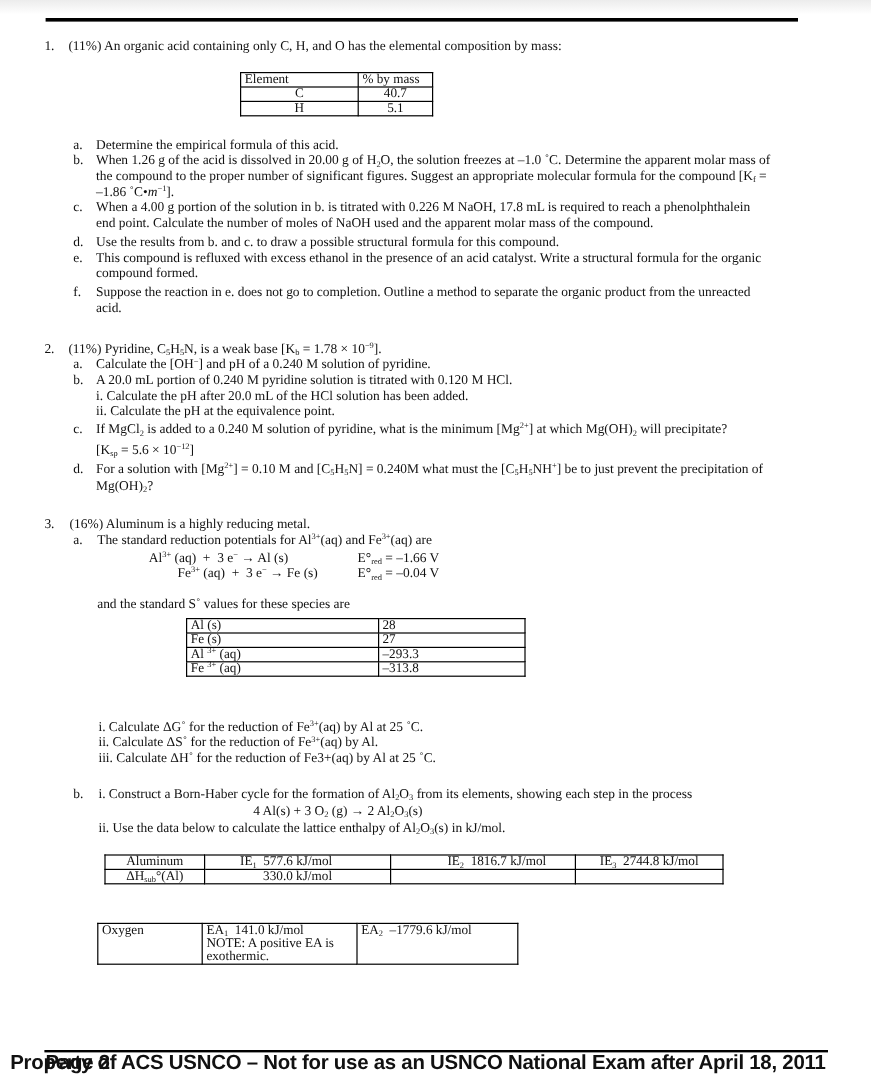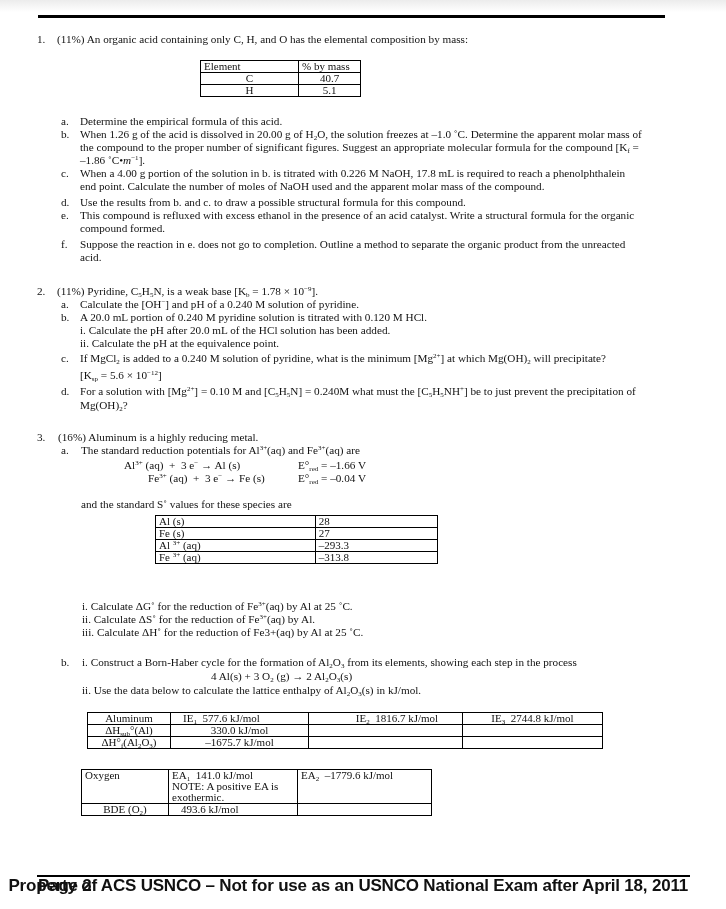--- a/index.html
+++ b/index.html
@@ -150,50 +150,39 @@
 
   <span class="abs" style="left:61px;top:656px;">b.</span>
   <span class="abs" style="left:82px;top:656px;"><span>i.  Construct a Born-Haber cycle for the formation of Al</span><sub>2</sub><span>O</span><sub>3</sub><span> from its elements, showing each step in the process</span></span>
   <span class="abs" style="left:211px;top:670px;"><span>4 Al(s) + 3 O</span><sub>2</sub><span> (g) → 2 Al</span><sub>2</sub><span>O</span><sub>3</sub><span>(s)</span></span>
   <span class="abs" style="left:82px;top:684px;"><span>ii.  Use the data below to calculate the lattice enthalpy of Al</span><sub>2</sub><span>O</span><sub>3</sub><span>(s) in kJ/mol.</span></span>
 
   <table class="grid" style="left:87px;top:712px;width:516px;">
     <tbody>
         <tr>
       <td class="c" style="width:76px;">Aluminum</td>
-      <td style="width:122px;padding-left:12px;white-space:pre;"><span>IE</span><sub>1</sub><span>  577.6 kJ/mol</span></td>
+      <td style="width:122px;padding-left:29px;white-space:pre;"><span>IE</span><sub>1</sub><span>  577.6 kJ/mol</span></td>
       <td class="c" style="width:124px;white-space:pre;padding-left:26px;"><span>IE</span><sub>2</sub><span>  1816.7 kJ/mol</span></td>
       <td class="c" style="white-space:pre;"><span>IE</span><sub>3</sub><span>  2744.8 kJ/mol</span></td>
     </tr>
     <tr>
       <td class="c"><span>ΔH</span><sub>sub</sub><span>°(Al)</span></td>
       <td class="c">330.0 kJ/mol</td>
-      <td></td>
-      <td></td>
-    </tr>
-    <tr>
-      <td class="c"><span>ΔH°</span><sub>f</sub><span>(Al</span><sub>2</sub><span>O</span><sub>3</sub><span>)</span></td>
-      <td class="c">–1675.7 kJ/mol</td>
       <td></td>
       <td></td>
     </tr>
   </tbody>
     </table>
 
   <table class="grid" style="left:81px;top:769px;width:351px;">
     <tbody>
         <tr>
       <td style="width:80px;">Oxygen</td>
       <td style="width:122px;" class="wrap"><span style="white-space:pre;"><span>EA</span><sub>1</sub><span>  141.0 kJ/mol</span></span><br><span>NOTE: A positive EA is exothermic.</span></td>
       <td style="white-space:pre;"><span>EA</span><sub>2</sub><span>  –1779.6 kJ/mol</span></td>
     </tr>
-    <tr>
-      <td class="c"><span>BDE (O</span><sub>2</sub><span>)</span></td>
-      <td style="padding-left:12px;">493.6 kJ/mol</td>
-      <td></td>
-    </tr>
   </tbody>
     </table>
 </div>
 
 <div class="rule-bottom"></div>
 <span class="footer" style="left:38px;">Page 2</span>
 <span class="footer" style="right:38px;">Property of ACS USNCO – Not for use as an USNCO National Exam after April 18, 2011</span>
 
 </body></html>

